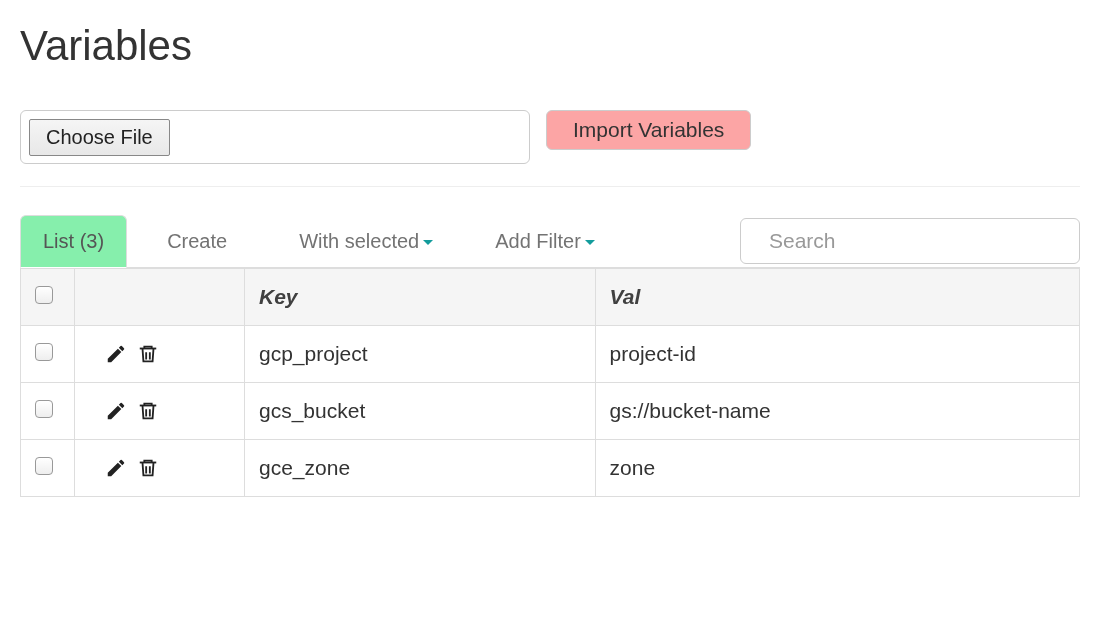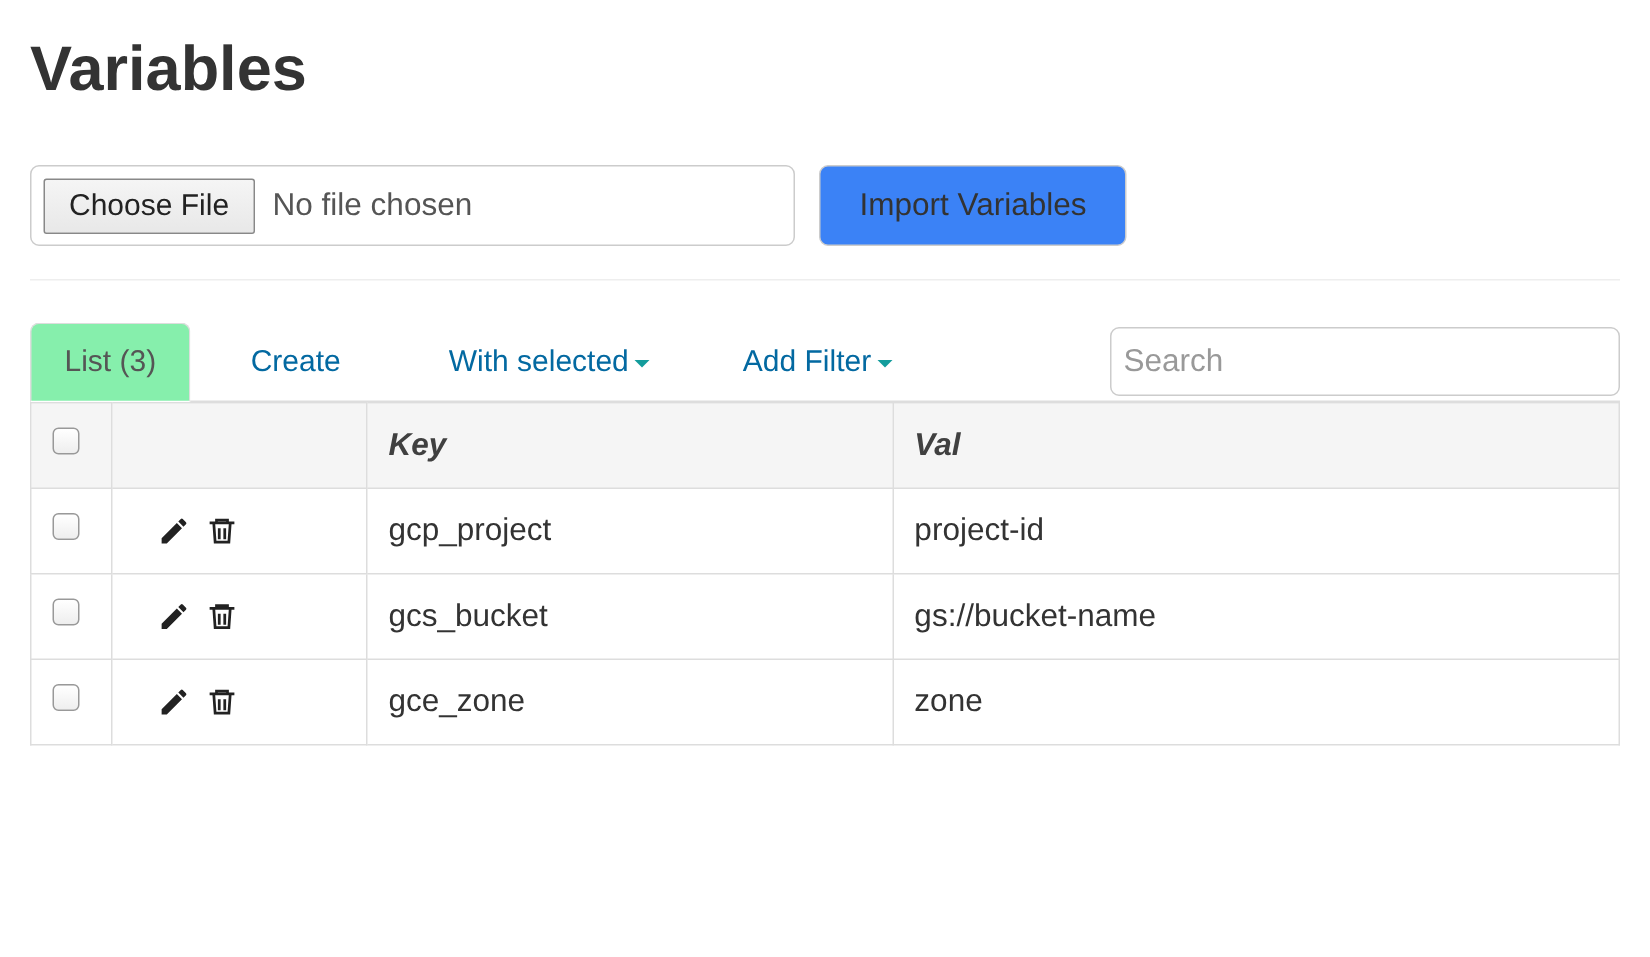--- a/index.html
+++ b/index.html
@@ -6,21 +6,21 @@
   body {
     margin: 0;
     padding: 0 20px 20px 20px;
     font-family: "Helvetica Neue", Helvetica, Arial, sans-serif;
     color: #333;
     background: #fff;
     width: 1100px;
   }
   h1.page-title {
     font-size: 42px;
-    font-weight: 700;
+    font-weight: 400;
     margin: 22px 0 40px 0;
     color: #333;
   }
   .upload-row {
     display: flex;
     gap: 16px;
     align-items: flex-start;
     padding-bottom: 22px;
     border-bottom: 1px solid #eee;
     margin-bottom: 28px;
@@ -44,25 +44,25 @@
     color: #222;
   }
   .file-status {
     font-size: 21px;
     color: #555;
     margin-left: 12px;
   }
   .import-btn {
     font-size: 21px;
     color: #333;
-    background: #3b82f6;
+    background: #fca5a5;
     border: 1px solid #ccc;
     border-radius: 6px;
     padding: 0 26px;
-    height: 54px;
+    height: 40px;
     cursor: pointer;
   }
   .toolbar {
     display: flex;
     align-items: center;
     border-bottom: 1px solid #ddd;
     position: relative;
   }
   .tab {
     font-size: 20px;
@@ -71,21 +71,21 @@
     border-bottom: 1px solid #fff;
     border-top-left-radius: 6px;
     border-top-right-radius: 6px;
     background: #86efac;
     color: #555;
     margin-bottom: -1px;
     cursor: pointer;
   }
   .nav-link {
     font-size: 20px;
-    color: #0369a1;
+    color: #737373;
     padding: 14px 22px;
     cursor: pointer;
     display: flex;
     align-items: center;
     gap: 4px;
   }
   .nav-link[data-name="create-link"] { margin-left: 18px; }
   .nav-link[data-name="add-filter-dropdown"] { margin-left: 18px; }
   .nav-link[data-name="with-selected-dropdown"] { margin-left: 28px; }
   .caret-down {
@@ -94,21 +94,21 @@
     border-right: 5px solid transparent;
     border-top: 5px solid #139C9C;
     display: inline-block;
     margin-top: 3px;
   }
   .search-wrap {
     margin-left: auto;
   }
   .search-input {
     font-size: 21px;
-    padding: 10px 8px;
+    padding: 10px 28px;
     border: 1px solid #ccc;
     border-radius: 6px;
     width: 340px;
     color: #333;
     margin-left: 10px;
   }
   .search-input::placeholder { color: #999; }
   table.data {
     width: 100%;
     border-collapse: collapse;
@@ -157,21 +157,20 @@
   .icon-btn svg { width: 22px; height: 22px; }
 </style>
 </head>
 <body>
 
 <h1 class="page-title" data-name="page-title">Variables</h1>
 
 <div class="upload-row" data-name="upload-row">
   <div class="file-picker" data-name="file-picker">
     <button class="choose-file-btn" data-name="choose-file-button">Choose File</button>
-    <span class="file-status" data-name="file-status-text">No file chosen</span>
   </div>
   <button class="import-btn" data-name="import-variables-button">Import Variables</button>
 </div>
 
 <div class="toolbar" data-name="toolbar">
   <div class="tab" data-name="tab-list">List (3)</div>
   <div class="nav-link" data-name="create-link">Create</div>
   <div class="nav-link" data-name="with-selected-dropdown">
     <span data-name="with-selected-label">With selected</span>
     <span class="caret-down" data-name="caret-down-icon"></span>

